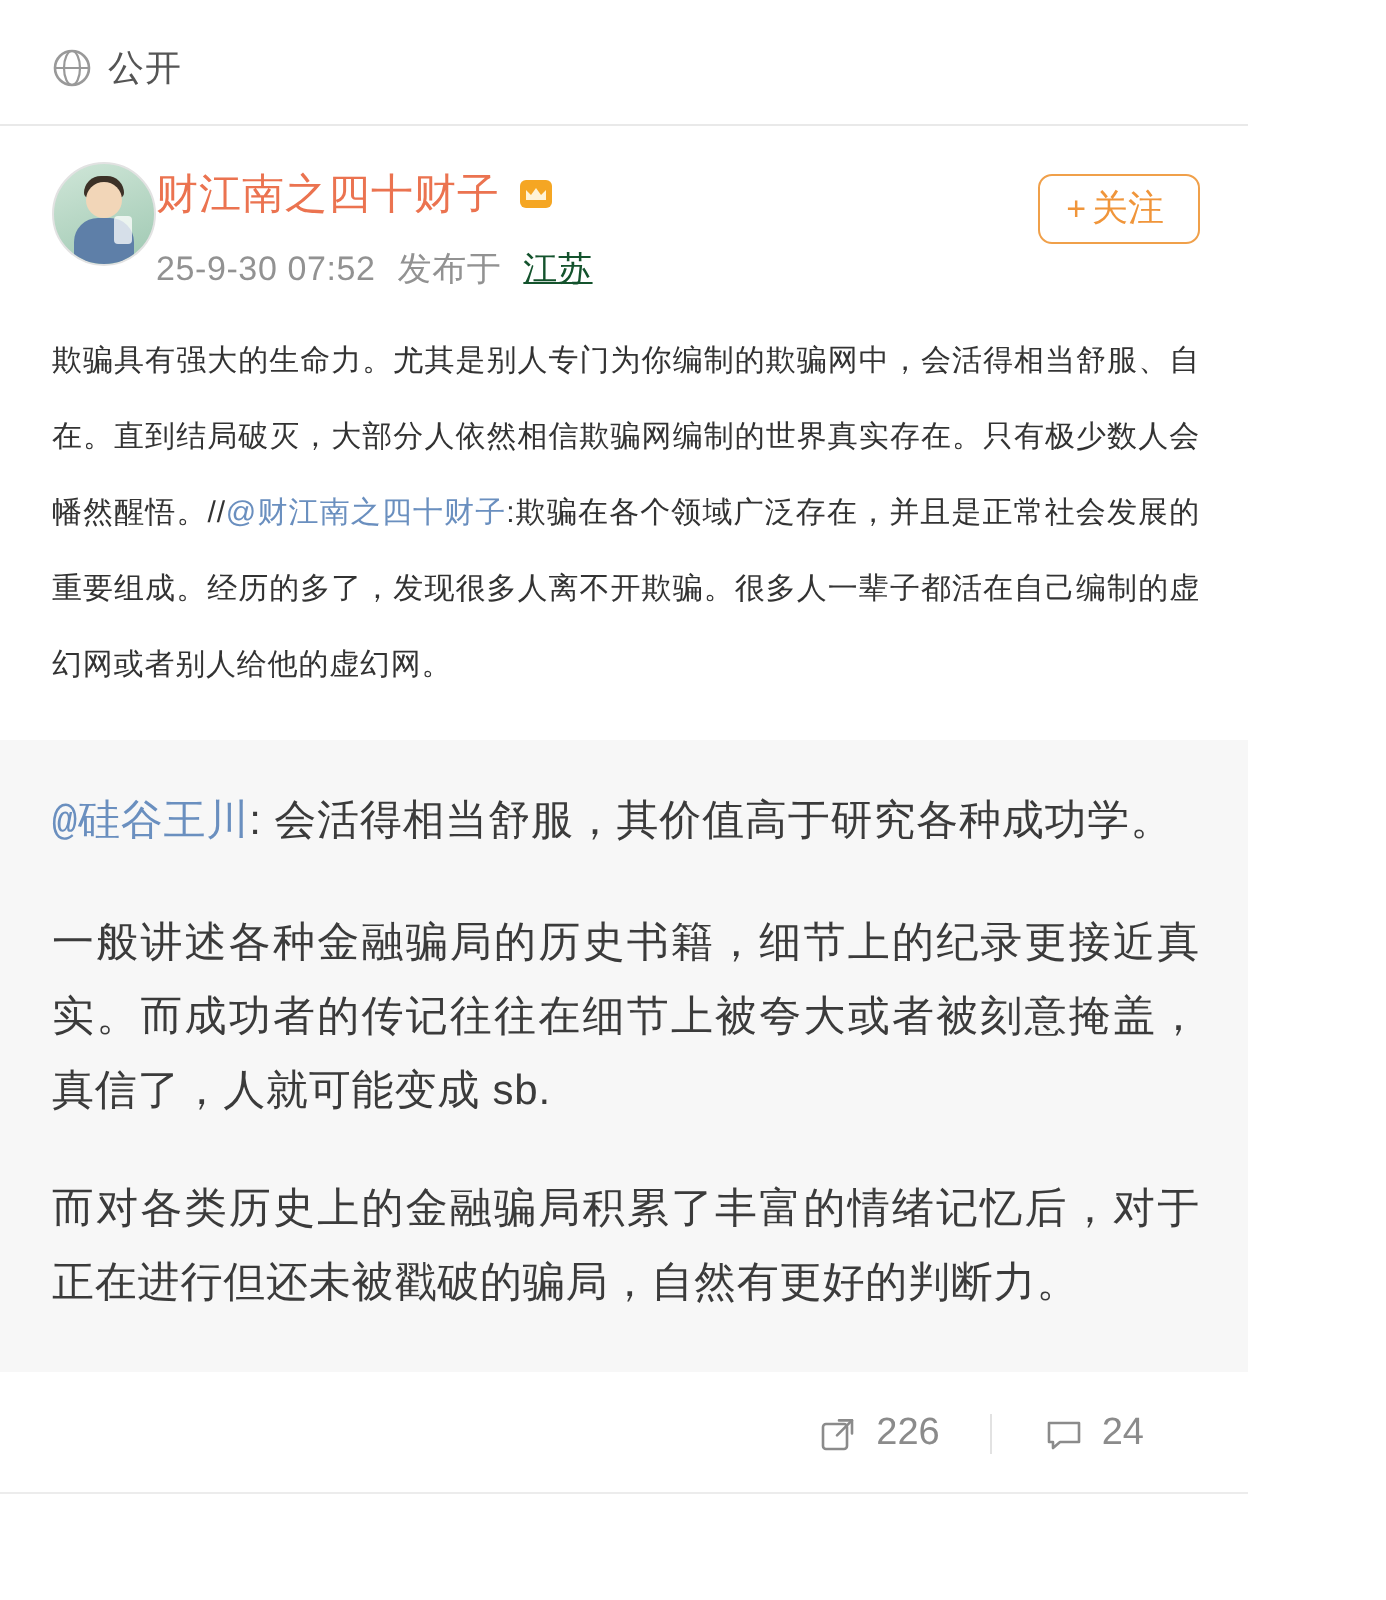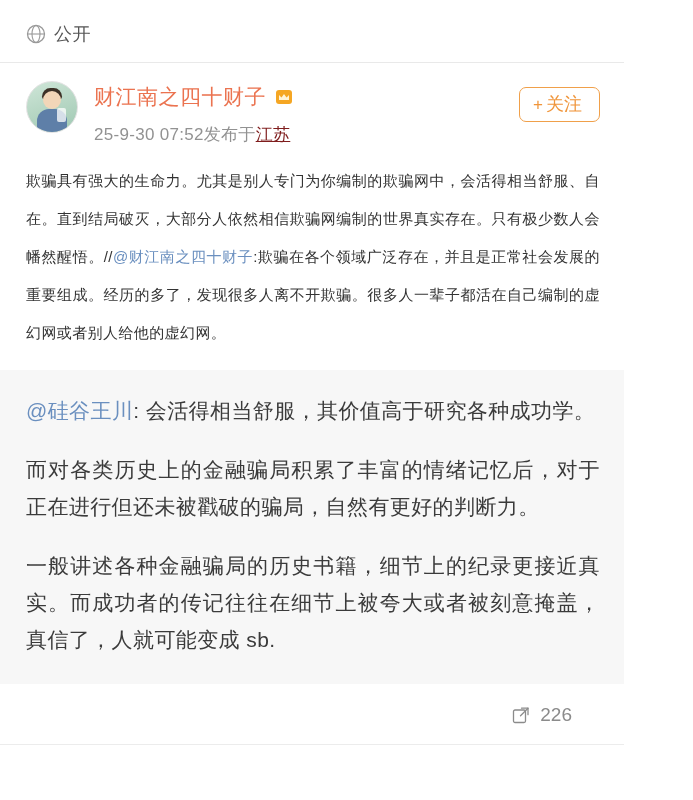--- a/index.html
+++ b/index.html
@@ -96,21 +96,20 @@
     position: absolute;
     left: 30px;
     top: 26px;
     width: 9px;
     height: 14px;
     border-radius: 2px;
     background: rgba(255,255,255,0.75);
   }
 
   .author-meta {
-    margin-left: 16px;
     padding-top: 2px;
     flex: 1 1 auto;
     min-width: 0;
     text-align: center;
   }
   .author-name-line {
     display: flex;
     align-items: center;
     gap: 8px;
   }
@@ -124,25 +123,25 @@
     height: 20px;
     display: inline-block;
   }
   .post-meta {
     margin-top: 12px;
     font-size: 17px;
     color: #929292;
     letter-spacing: 0.3px;
     display: flex;
     align-items: center;
-    gap: 0;
+    gap: 11px;
     flex-wrap: wrap;
   }
   .post-location {
-    color: #7f1d1d;
+    color: #14532d;
     text-decoration: underline;
   }
 
   .follow-button {
     position: absolute;
     right: 24px;
     top: 24px;
     border: 1px solid #f0a04a;
     color: #f0953a;
     border-radius: 7px;
@@ -185,20 +184,21 @@
     color: #3b3b3b;
     letter-spacing: 0.4px;
     margin: 0 0 22px 0;
     text-align: justify;
   }
   .quote-p:last-child {
     margin-bottom: 0;
   }
   .quote-mention {
     color: #6a8fbf;
+    font-family: Liberation Mono, monospace;
   }
 
   
   .actions {
     display: flex;
     align-items: center;
     justify-content: flex-end;
     gap: 0;
     padding: 20px 26px 18px 4px;
   }
@@ -283,31 +283,39 @@
   </div>
 
   <div class="post-body">
     <span>欺骗具有强大的生命力。尤其是别人专门为你编制的欺骗网中，会活得相当舒服、自在。直到结局破灭，大部分人依然相信欺骗网编制的世界真实存在。只有极少数人会幡然醒悟。//</span><span class="mention">@财江南之四十财子</span><span>:欺骗在各个领域广泛存在，并且是正常社会发展的重要组成。经历的多了，发现很多人离不开欺骗。很多人一辈子都活在自己编制的虚幻网或者别人给他的虚幻网。</span>
   </div>
 
   <div class="quote-block">
     <p class="quote-p">
       <span class="quote-mention">@硅谷王川</span><span>: 会活得相当舒服，其价值高于研究各种成功学。</span>
     </p>
+    <p class="quote-p">一般讲述各种金融骗局的历史书籍，细节上的纪录更接近真实。而成功者的传记往往在细节上被夸大或者被刻意掩盖，真信了，人就可能变成 sb.</p>
     <p class="quote-p">而对各类历史上的金融骗局积累了丰富的情绪记忆后，对于正在进行但还未被戳破的骗局，自然有更好的判断力。</p>
-    <p class="quote-p">一般讲述各种金融骗局的历史书籍，细节上的纪录更接近真实。而成功者的传记往往在细节上被夸大或者被刻意掩盖，真信了，人就可能变成 sb.</p>
   </div>
 
   <div class="actions">
     <div class="action-item">
       <span class="action-icon">
         <svg viewBox="0 0 20 20" width="20" height="20">
           <rect x="2.5" y="5" width="12" height="12.5" fill="none" stroke="#8b8b8b" stroke-width="1.3" rx="1.5"></rect>
           <path d="M10.5 3.2 H17 V9.7" fill="none" stroke="#8b8b8b" stroke-width="1.3" stroke-linecap="round" stroke-linejoin="round"></path>
           <line x1="17" y1="3.2" x2="9.5" y2="10.7" stroke="#8b8b8b" stroke-width="1.3" stroke-linecap="round"></line>
         </svg>
       </span>
       <span>226</span>
     </div>
+    <div class="action-item">
+      <span class="action-icon">
+        <svg viewBox="0 0 20 20" width="20" height="20">
+          <path d="M2.5 4.5 H17.5 V14 H8 L4.5 17 V14 H2.5 Z" fill="none" stroke="#8b8b8b" stroke-width="1.3" stroke-linejoin="round"></path>
+        </svg>
+      </span>
+      <span>24</span>
+    </div>
   </div>
 
   <div class="bottom-rule"></div>
 </div>
 
 </body></html>

